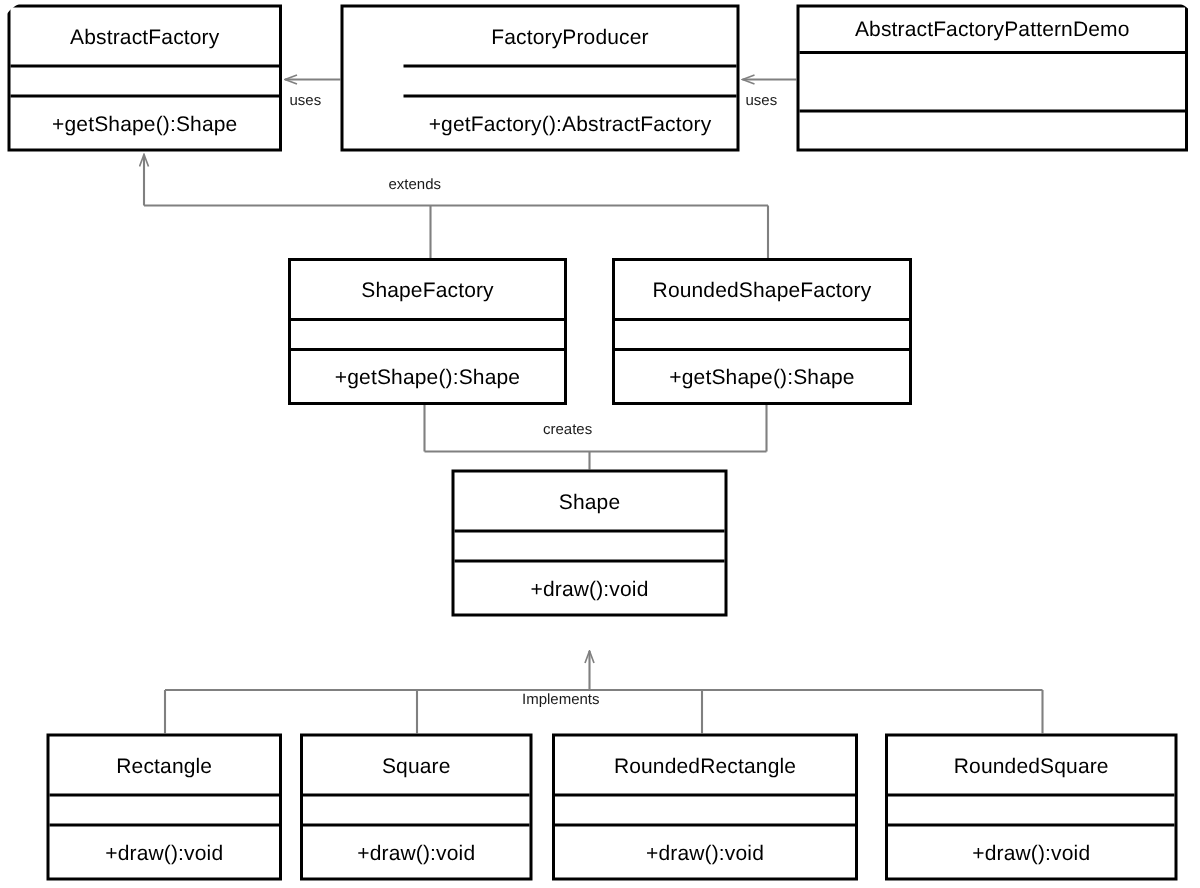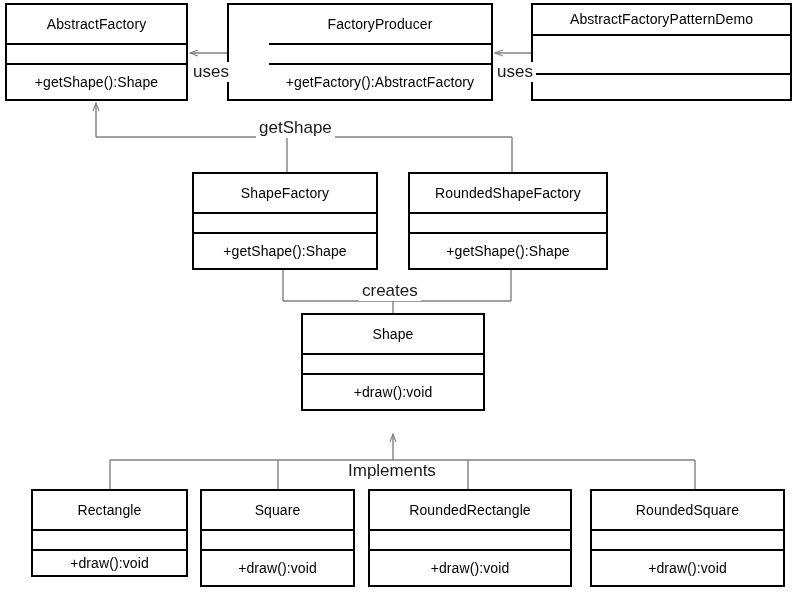--- a/index.html
+++ b/index.html
@@ -8,20 +8,21 @@
     padding: 0;
     background: #ffffff;
   }
   #diagram-root {
     position: relative;
     width: 800px;
     height: 592px;
     background: #ffffff;
     overflow: hidden;
     font-family: "Liberation Sans", sans-serif;
+    border-radius: 23px;
   }
   #connector-layer {
     position: absolute;
     left: 0;
     top: 0;
     width: 800px;
     height: 592px;
   }
   .uml-class {
     position: absolute;
@@ -50,21 +51,21 @@
     border-bottom: 2px solid #000000;
   }
   .uml-ops {
     font-size: 14px;
     color: #000000;
     letter-spacing: 0.1px;
     white-space: nowrap;
   }
   .edge-label {
     position: absolute;
-    font-size: 17px;
+    font-size: 10px;
     color: #1a1a1a;
     background: #ffffff;
     padding: 0 3px;
     white-space: nowrap;
     z-index: 6;
   }
 </style>
 </head>
 <body>
 
@@ -138,21 +139,21 @@
     <div class="uml-compartment uml-attrs" style="height:20px;"></div>
     <div class="uml-compartment uml-ops" style="flex:1;">+getShape():Shape</div>
   </div>
 
   <div class="uml-class" style="left:301px; top:313px; width:184px; height:98px;">
     <div class="uml-compartment uml-name" style="height:40px;">Shape</div>
     <div class="uml-compartment uml-attrs" style="height:20px;"></div>
     <div class="uml-compartment uml-ops" style="flex:1;">+draw():void</div>
   </div>
 
-  <div class="uml-class" style="left:31px; top:489px; width:157px; height:88px;">
+  <div class="uml-class" style="left:31px; top:489px; width:157px; height:98px;">
     <div class="uml-compartment uml-name" style="height:40px;">Rectangle</div>
     <div class="uml-compartment uml-attrs" style="height:20px;"></div>
     <div class="uml-compartment uml-ops" style="flex:1;">+draw():void</div>
   </div>
 
   <div class="uml-class" style="left:200px; top:489px; width:155px; height:98px;">
     <div class="uml-compartment uml-name" style="height:40px;">Square</div>
     <div class="uml-compartment uml-attrs" style="height:20px;"></div>
     <div class="uml-compartment uml-ops" style="flex:1;">+draw():void</div>
   </div>
@@ -166,19 +167,19 @@
   <div class="uml-class" style="left:590px; top:489px; width:195px; height:98px;">
     <div class="uml-compartment uml-name" style="height:40px;">RoundedSquare</div>
     <div class="uml-compartment uml-attrs" style="height:20px;"></div>
     <div class="uml-compartment uml-ops" style="flex:1;">+draw():void</div>
   </div>
 
   <div class="edge-label" style="left:190px; top:62px;">uses</div>
 
   <div class="edge-label" style="left:494px; top:62px;">uses</div>
 
-  <div class="edge-label" style="left:256px; top:118px;">getShape</div>
+  <div class="edge-label" style="left:256px; top:118px;">extends</div>
 
   <div class="edge-label" style="left:359px; top:281px;">creates</div>
 
   <div class="edge-label" style="left:345px; top:461px;">Implements</div>
 
 </div>
 
 </body></html>

